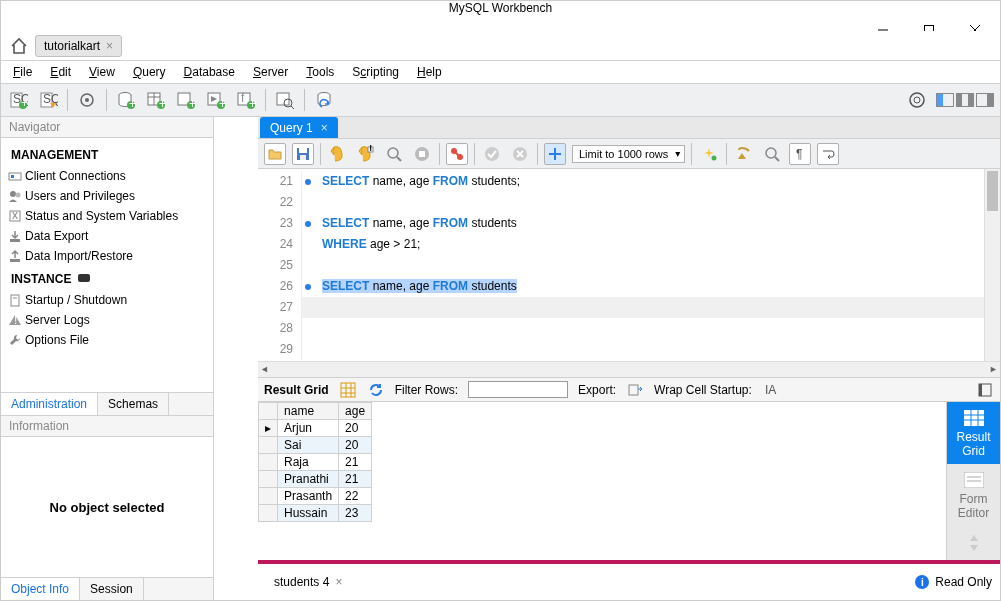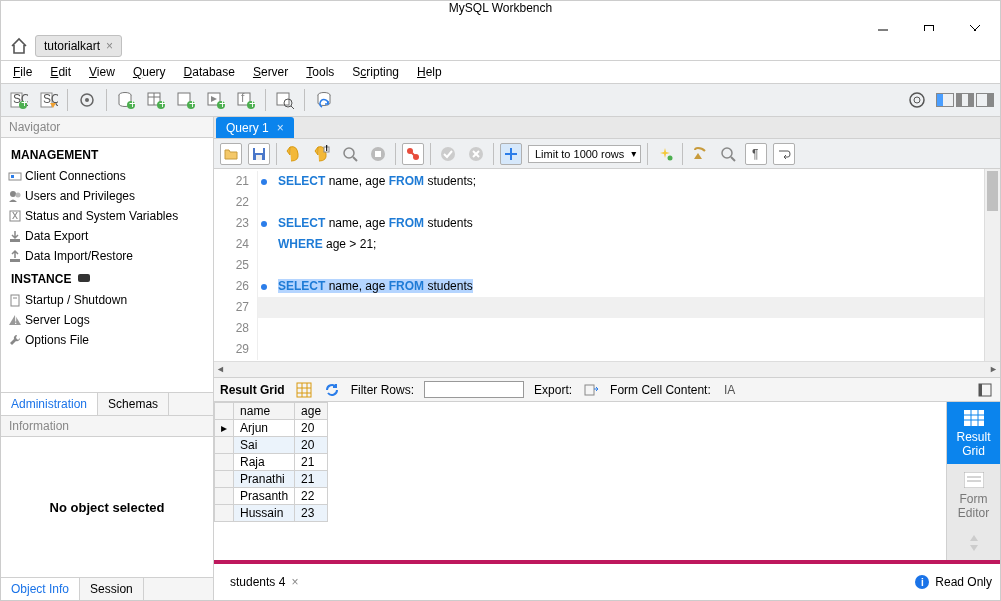--- a/index.html
+++ b/index.html
@@ -20,21 +20,21 @@
 .toolbar{height:34px;background:#eef0f2;border-top:1px solid #d0d0d0;border-bottom:1px solid #d0d0d0;display:flex;align-items:center;padding:0 6px;gap:8px;}
 .toolbar .spacer{flex:1;}
 .tool-ico{width:22px;height:22px;display:flex;align-items:center;justify-content:center;position:relative;}
 .tool-ico svg{width:20px;height:20px;}
 .divv{width:1px;height:22px;background:#c0c0c0;}
 .right-view{display:flex;gap:2px;}
 .view-box{width:18px;height:14px;border:1px solid #888;display:inline-block;}
 .view-box.mid{background:linear-gradient(to right,#888 33%,transparent 33%,transparent 66%,#888 66%);}
 .view-box.l{background:linear-gradient(to right,#4a9eff 40%,transparent 40%);}
 .view-box.r{background:linear-gradient(to left,#888 40%,transparent 40%);}
-.main{flex:1;display:flex;overflow:hidden;}
+.main{flex:1;display:flex;overflow:hidden;gap:44px;}
 
 .sidebar{width:213px;background:#fff;border-right:1px solid #d0d0d0;display:flex;flex-direction:column;}
 .panel-top{background:#f5f5f5;border-bottom:1px solid #d0d0d0;padding:3px 8px;color:#888;font-size:11px;position:relative;}
 .panel-top::after{content:'';position:absolute;left:0;right:0;top:50%;border-top:1px dotted #ccc;z-index:-1;}
 .panel-top span{background:#f5f5f5;padding-right:4px;}
 .nav-content{flex:1;overflow:auto;padding:4px 0;}
 .nav-hdr{font-weight:bold;padding:6px 10px 4px;font-size:12px;display:flex;align-items:center;gap:6px;}
 .nav-item{padding:3px 10px 3px 24px;display:flex;align-items:center;gap:6px;position:relative;cursor:default;}
 .nav-item .ico{width:16px;height:16px;position:absolute;left:6px;display:flex;align-items:center;justify-content:center;}
 .nav-tabs{display:flex;border-top:1px solid #d0d0d0;background:#f5f5f5;}
@@ -519,21 +519,21 @@
           </span>
         <span>Filter Rows:</span>
         <input type="text" style="">
         <span>Export:</span>
         <span class="rb-ico">
             <svg width="16" height="16">
               <rect x="2" y="3" width="9" height="10" fill="none" stroke="#888"></rect>
               <path d="M11 7 L15 7 M13 5 L15 7 L13 9" fill="none" stroke="#2b7de9"></path>
             </svg>
           </span>
-        <span>Form Cell Content:</span>
+        <span>Wrap Cell Startup:</span>
         <span class="rb-ico">
             <svg width="16" height="16">
               <text x="2" y="12" font-size="10" fill="#555">IA</text>
             </svg>
           </span>
         <span style="flex:1"></span>
         <span class="rb-ico">
             <svg width="14" height="14">
               <rect x="1" y="1" width="12" height="12" fill="none" stroke="#555"></rect>
               <rect x="1" y="1" width="3" height="12" fill="#555"></rect>

